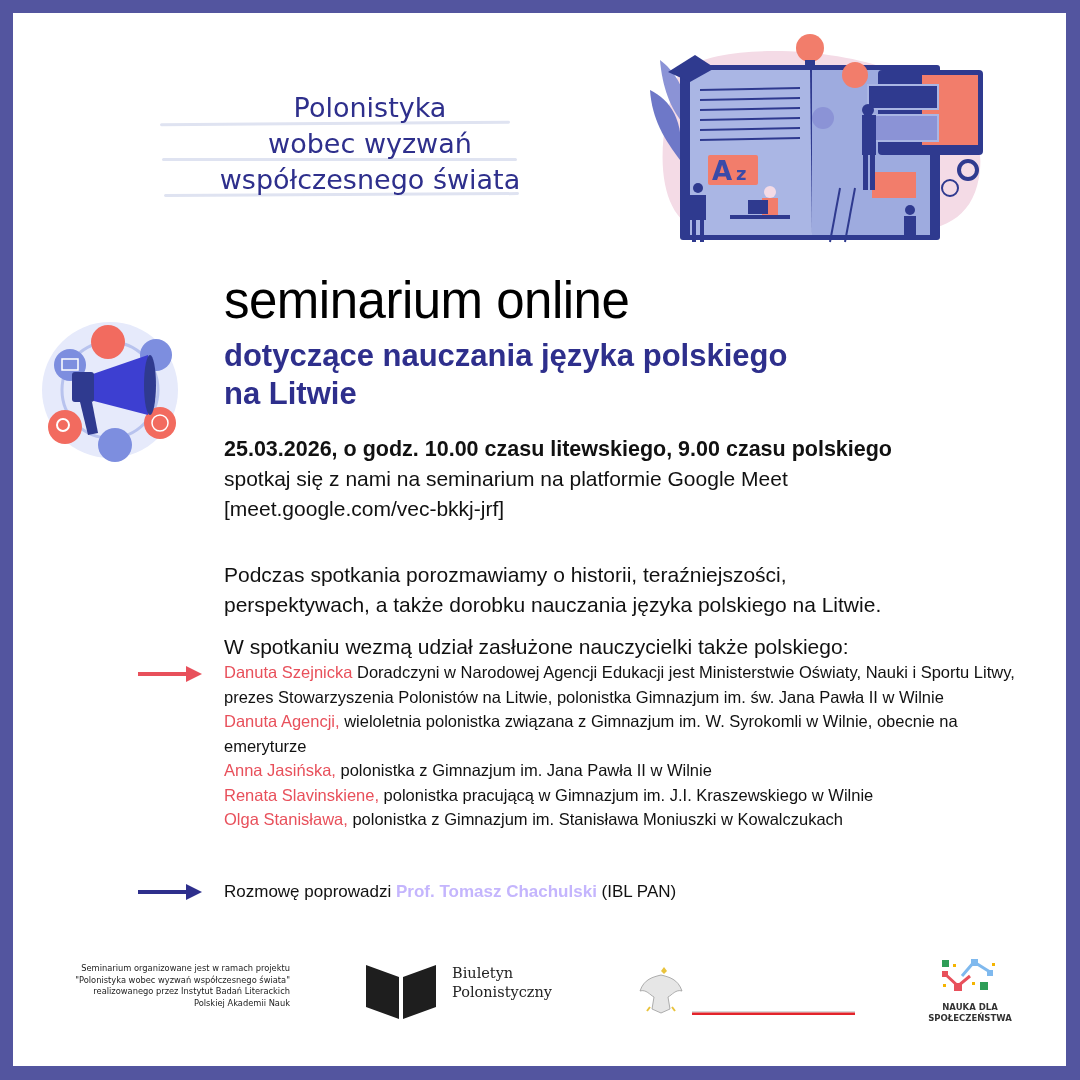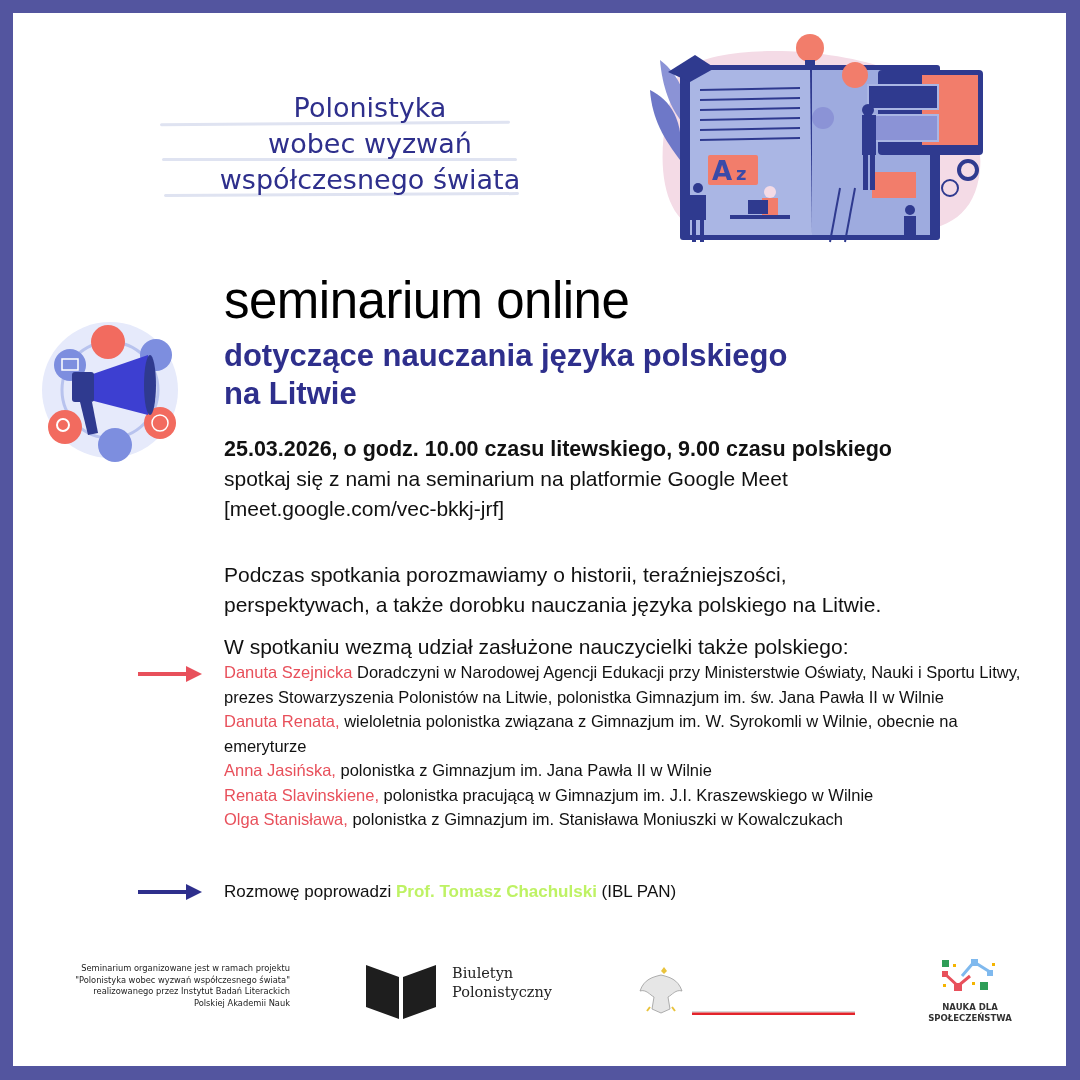--- a/index.html
+++ b/index.html
@@ -19,21 +19,21 @@
 
   .body-text { position: absolute; left: 224px; font-family: "Liberation Sans", sans-serif; font-size: 21px; line-height: 30px; color: #111; }
   .date-line { top: 434px; font-weight: bold; font-size: 21.5px; }
   .meet { top: 464px; }
   .desc { top: 548px; width: 800px; margin-top: 12px; }
   .intro { top: 632px; }
 
   .people { position: absolute; left: 224px; top: 660px; width: 820px; font-family: "Liberation Sans", sans-serif; font-size: 16.5px; line-height: 24.5px; color: #111; }
   .people .name { color: #e8505b; font-weight: normal; }
   .mod { position: absolute; left: 224px; top: 880px; font-family: "Liberation Sans", sans-serif; font-size: 17px; line-height: 24px; color: #111; }
-  .mod .prof { color: #bef264; font-weight: bold; margin-top: 36px; }
+  .mod .prof { color: #c4b5fd; font-weight: bold; margin-top: 36px; }
 
   .arrow { position: absolute; left: 138px; width: 64px; height: 16px; }
 
   .footer-note { position: absolute; left: 40px; top: 963px; width: 250px; text-align: right; font-family: "DejaVu Sans", sans-serif; font-size: 8.3px; line-height: 11.5px; color: #222; }
   .bp-logo { position: absolute; left: 366px; top: 963px; width: 70px; height: 56px; }
   .bp-text { position: absolute; left: 452px; top: 964px; font-family: "DejaVu Serif", serif; font-size: 14.5px; line-height: 19px; color: #222; }
   .eagle { position: absolute; left: 638px; top: 965px; width: 46px; height: 50px; }
   .min-text { position: absolute; left: 691px; top: 969px; font-family: "DejaVu Sans", sans-serif; font-size: 14px; line-height: 19px; color: #ffffff; }
   .min-line { position: absolute; left: 692px; top: 1011px; width: 163px; height: 4px; }
   .nds-logo { position: absolute; left: 940px; top: 958px; width: 60px; height: 36px; }
@@ -139,22 +139,22 @@
 </div>
 
 <div class="body-text intro">W spotkaniu wezmą udział zasłużone nauczycielki także polskiego:</div>
 
 <svg class="arrow" style="top:666px;" viewBox="0 0 64 16">
   <rect x="0" y="6" width="50" height="4" fill="#e8505b"></rect>
   <path d="M48 0 L64 8 L48 16Z" fill="#e8505b"></path>
 </svg>
 
 <div class="people">
-  <div><span class="name">Danuta Szejnicka</span><span> Doradczyni w Narodowej Agencji Edukacji przy Ministerstwie Oświaty, Nauki i Sportu Litwy, prezes Stowarzyszenia Polonistów na Litwie, polonistka Gimnazjum im. św. Jana Pawła II w Wilnie</span></div>
-  <div><span class="name">Danuta Renata,</span><span> wieloletnia polonistka związana z Gimnazjum im. W. Syrokomli w Wilnie, obecnie na emeryturze</span></div>
+  <div><span class="name">Danuta Szejnicka</span><span> Doradczyni w Narodowej Agencji Edukacji jest Ministerstwie Oświaty, Nauki i Sportu Litwy, prezes Stowarzyszenia Polonistów na Litwie, polonistka Gimnazjum im. św. Jana Pawła II w Wilnie</span></div>
+  <div><span class="name">Danuta Agencji,</span><span> wieloletnia polonistka związana z Gimnazjum im. W. Syrokomli w Wilnie, obecnie na emeryturze</span></div>
   <div><span class="name">Anna Jasińska,</span><span> polonistka z Gimnazjum im. Jana Pawła II w Wilnie</span></div>
   <div><span class="name">Renata Slavinskiene,</span><span> polonistka pracującą w Gimnazjum im. J.I. Kraszewskiego w Wilnie</span></div>
   <div><span class="name">Olga Stanisława,</span><span> polonistka z Gimnazjum im. Stanisława Moniuszki w Kowalczukach</span></div>
 </div>
 
 <svg class="arrow" style="top:884px;" viewBox="0 0 64 16">
   <rect x="0" y="6" width="50" height="4" fill="#2e2f8c"></rect>
   <path d="M48 0 L64 8 L48 16Z" fill="#2e2f8c"></path>
 </svg>
 

